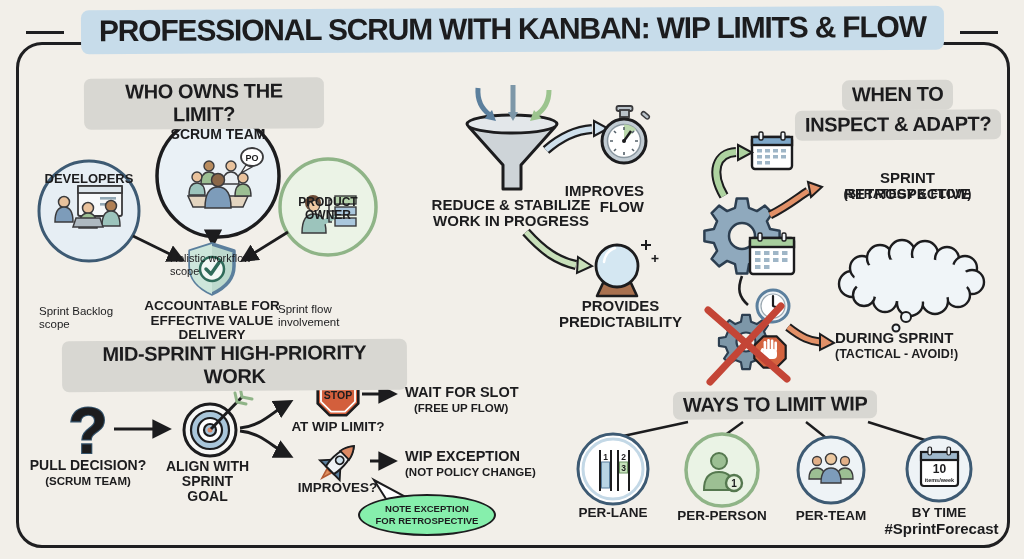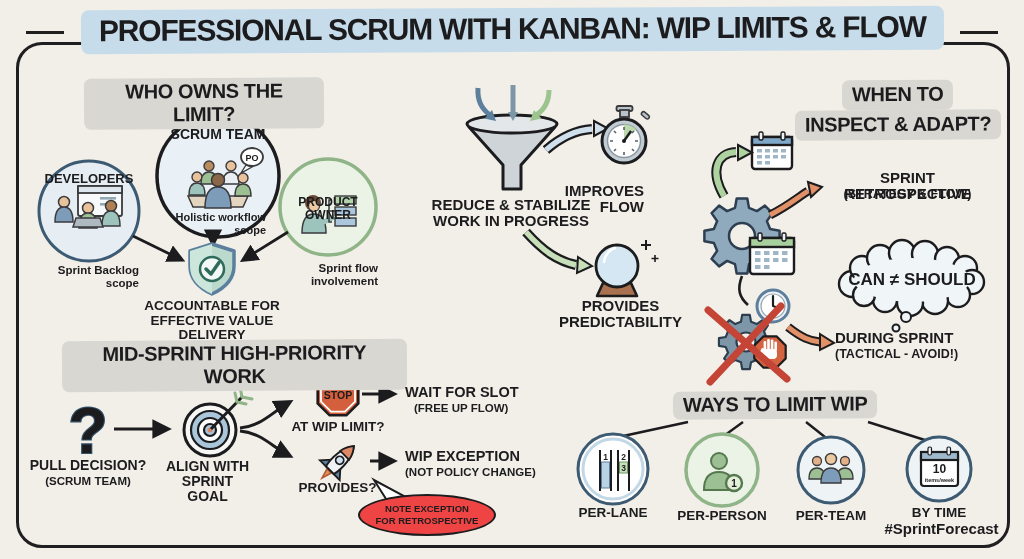--- a/index.html
+++ b/index.html
@@ -7,24 +7,24 @@
           font-family:"Liberation Sans",sans-serif;color:#1c1c1e;}
   .abs{position:absolute;}
   .frame{left:16px;top:42px;width:988px;height:500px;border:3px solid #1f1f21;border-radius:26px;}
   .dash{height:3px;background:#1f1f21;top:31px;}
   .title{left:0;top:8px;width:1024px;text-align:center;}
   .title span{display:inline-block;background:#c7dcea;padding:4px 18px 6px;border-radius:8px;
       font-size:30px;font-weight:700;letter-spacing:-1.2px;white-space:nowrap;transform:rotate(-.3deg);}
   .h1{font-weight:700;font-size:20px;letter-spacing:-.4px;text-align:center;}
   .h1 span{display:inline-block;background:#d8d7d2;padding:2px 10px 3px;border-radius:7px;transform:rotate(-.4deg);}
   .lbl{font-weight:700;text-align:center;line-height:1.08;}
-  .cap{font-weight:700;font-size:11.5px;text-align:right;line-height:1.15;}
+  .cap{font-weight:400;font-size:11.5px;text-align:left;line-height:1.15;margin-top:41px;}
   .left{text-align:left;}
   svg text{font-family:"Liberation Sans",sans-serif;font-weight:700;fill:#1c1c1e;}
-  .bubble{left:358px;top:494px;width:138px;height:42px;background:#ef4444;border:2.2px solid #1c1c1e;
+  .bubble{left:358px;top:494px;width:138px;height:42px;background:#86efac;border:2.2px solid #1c1c1e;
       border-radius:50%;display:flex;align-items:center;justify-content:center;text-align:center;
       font-size:9.5px;font-weight:700;line-height:1.25;padding:2px 14px;box-sizing:border-box;}
 </style>
 </head>
 <body>
 
 <div class="canvas">
 
   <div class="abs frame"></div>
   <div class="abs dash" style="left:26px;width:38px;"></div>
@@ -343,34 +343,33 @@
   <div class="abs lbl" style="left:426px;top:197px;width:170px;font-size:15px;">REDUCE &amp; STABILIZE WORK IN PROGRESS</div>
   <div class="abs lbl" style="left:564px;top:183px;width:80px;font-size:15px;text-align:right;">IMPROVES FLOW</div>
   <div class="abs lbl" style="left:553px;top:298px;width:135px;font-size:15px;">PROVIDES PREDICTABILITY</div>
 
   <div class="abs h1" style="left:793px;top:80px;width:210px;line-height:1.25;">
     <span>WHEN TO</span><br>
     <span>INSPECT &amp; ADAPT?</span>
   </div>
   <div class="abs lbl" style="left:815px;top:170px;width:185px;font-size:15px;">SPRINT RETROSPECTIVE</div>
   <div class="abs lbl" style="left:815px;top:188px;width:185px;font-size:12.5px;">(STRATEGY &amp; FLOW)</div>
-  <div class="abs lbl" style="left:847px;top:271px;width:130px;font-size:17px;">CAN ≠ SHOULD</div>
   <div class="abs lbl left" style="left:835px;top:330px;width:160px;font-size:15px;">DURING SPRINT</div>
   <div class="abs lbl left" style="left:835px;top:348px;width:170px;font-size:12.5px;">(TACTICAL - AVOID!)</div>
 
   <div class="abs h1" style="left:62px;top:340px;width:345px;border-radius:16px;">
     <span>MID-SPRINT HIGH-PRIORITY WORK</span>
   </div>
   <div class="abs lbl" style="left:28px;top:458px;width:120px;font-size:14px;">PULL DECISION?</div>
   <div class="abs lbl" style="left:28px;top:475px;width:120px;font-size:11.5px;">(SCRUM TEAM)</div>
   <div class="abs lbl" style="left:160px;top:459px;width:95px;font-size:14px;">ALIGN WITH SPRINT GOAL</div>
   <div class="abs lbl" style="left:283px;top:420px;width:110px;font-size:13.5px;white-space:nowrap;">AT WIP LIMIT?</div>
   <div class="abs lbl left" style="left:405px;top:385px;width:140px;font-size:14.5px;">WAIT FOR SLOT</div>
   <div class="abs lbl left" style="left:414px;top:402px;width:140px;font-size:11.5px;">(FREE UP FLOW)</div>
-  <div class="abs lbl" style="left:285px;top:481px;width:105px;font-size:13.5px;">PROVIDES?</div>
+  <div class="abs lbl" style="left:285px;top:481px;width:105px;font-size:13.5px;">IMPROVES?</div>
   <div class="abs lbl left" style="left:405px;top:449px;width:150px;font-size:14.5px;">WIP EXCEPTION</div>
   <div class="abs lbl left" style="left:405px;top:466px;width:160px;font-size:11.5px;">(NOT POLICY CHANGE)</div>
   <div class="abs bubble">NOTE EXCEPTION FOR RETROSPECTIVE</div>
 
   <div class="abs h1" style="left:668px;top:391px;width:215px;">
     <span>WAYS TO LIMIT WIP</span>
   </div>
   <div class="abs lbl" style="left:563px;top:506px;width:100px;font-size:13.5px;">PER-LANE</div>
   <div class="abs lbl" style="left:666px;top:509px;width:112px;font-size:13.5px;">PER-PERSON</div>
   <div class="abs lbl" style="left:781px;top:509px;width:100px;font-size:13.5px;">PER-TEAM</div>

